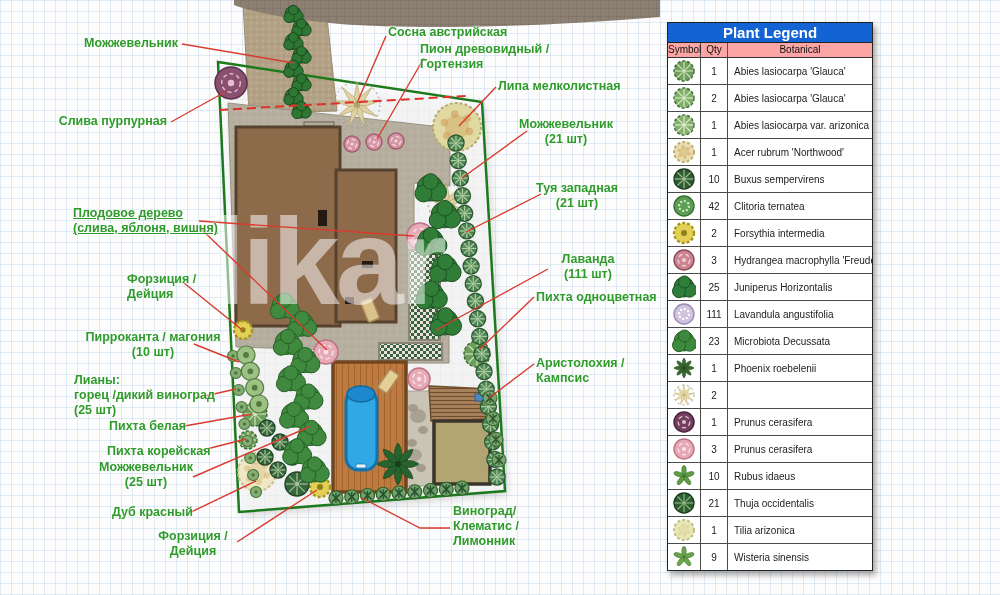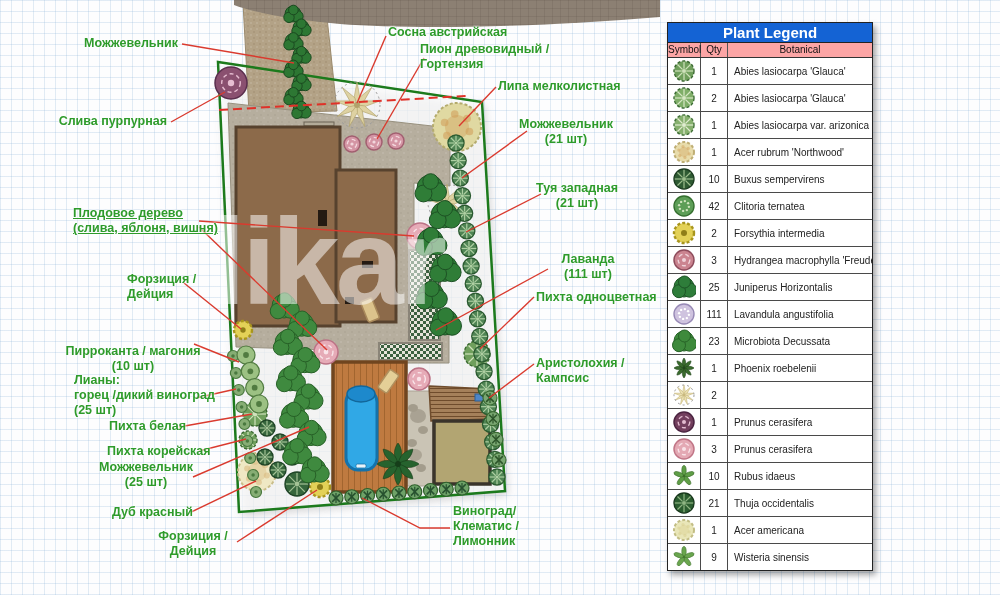--- a/index.html
+++ b/index.html
@@ -909,21 +909,21 @@
       <div class="plan-label al-center" style="left: 577px; top: 181px;">Туя западная
 (21 шт)</div>
       <div class="plan-label al-center" style="left: 588px; top: 252px; text-align: center;">Лаванда
 (111 шт)</div>
       <div class="plan-label" style="left: 536px; top: 290px;">Пихта одноцветная</div>
       <div class="plan-label" style="left: 536px; top: 356px;">Аристолохия / Кампсис</div>
       <div class="plan-label" style="left: 73px; top: 206px; text-decoration: underline;">Плодовое дерево
 (слива, яблоня, вишня)</div>
       <div class="plan-label" style="left: 127px; top: 272px;">Форзиция /
 Дейция</div>
-      <div class="plan-label al-center" style="left: 133px; top: 344px;">Пирроканта / магония
+      <div class="plan-label al-center" style="left: 133px; top: 330px; padding-left: 40px;">Пирроканта / магония
 (10 шт)</div>
       <div class="plan-label" style="left: 74px; top: 373px;">Лианы:
 горец /дикий виноград
 (25 шт)</div>
       <div class="plan-label" style="left: 109px; top: 419px;">Пихта белая</div>
       <div class="plan-label" style="left: 107px; top: 444px;">Пихта корейская</div>
       <div class="plan-label al-center" style="left: 146px; top: 460px;">Можжевельник
 (25 шт)</div>
       <div class="plan-label" style="left: 112px; top: 505px;">Дуб красный</div>
       <div class="plan-label al-center" style="left: 193px; top: 529px;">Форзиция /
@@ -1276,21 +1276,21 @@
                   <circle cx="0.9550649771681173" cy="5.416442641567144" r="1.6" fill="#d9cf92" opacity="0.55"></circle>
                   <circle cx="-4.213244437154379" cy="3.5353318532759674" r="1.6" fill="#d9cf92" opacity="0.55"></circle>
                   <circle cx="-5.168309414322497" cy="-1.8811107882911777" r="1.6" fill="#d9cf92" opacity="0.55"></circle>
                   <circle cx="-0.9550649771681169" cy="-5.416442641567144" r="1.6" fill="#d9cf92" opacity="0.55"></circle>
                   <circle cx="4.213244437154378" cy="-3.5353318532759683" r="1.6" fill="#d9cf92" opacity="0.55"></circle>
                 </g>
               </g>
             </svg>
           </div>
           <div class="lg-qty">1</div>
-          <div class="lg-bot">Acer americana</div>
+          <div class="lg-bot">Tilia arizonica</div>
         </div>
         <div class="lg-row">
           <div class="lg-sym">
             <svg width="24" height="24" viewBox="0 0 24 24">
               <g transform="translate(12,12)">
                 <g transform="translate(0,0)">
                   <ellipse cx="0" cy="-5.5" rx="2.2" ry="5" transform="rotate(0)" fill="#6aa64e" stroke="#457831" stroke-width="0.6"></ellipse>
                   <ellipse cx="0" cy="-5.5" rx="2.2" ry="5" transform="rotate(72)" fill="#6aa64e" stroke="#457831" stroke-width="0.6"></ellipse>
                   <ellipse cx="0" cy="-5.5" rx="2.2" ry="5" transform="rotate(144)" fill="#6aa64e" stroke="#457831" stroke-width="0.6"></ellipse>
                   <ellipse cx="0" cy="-5.5" rx="2.2" ry="5" transform="rotate(216)" fill="#6aa64e" stroke="#457831" stroke-width="0.6"></ellipse>

